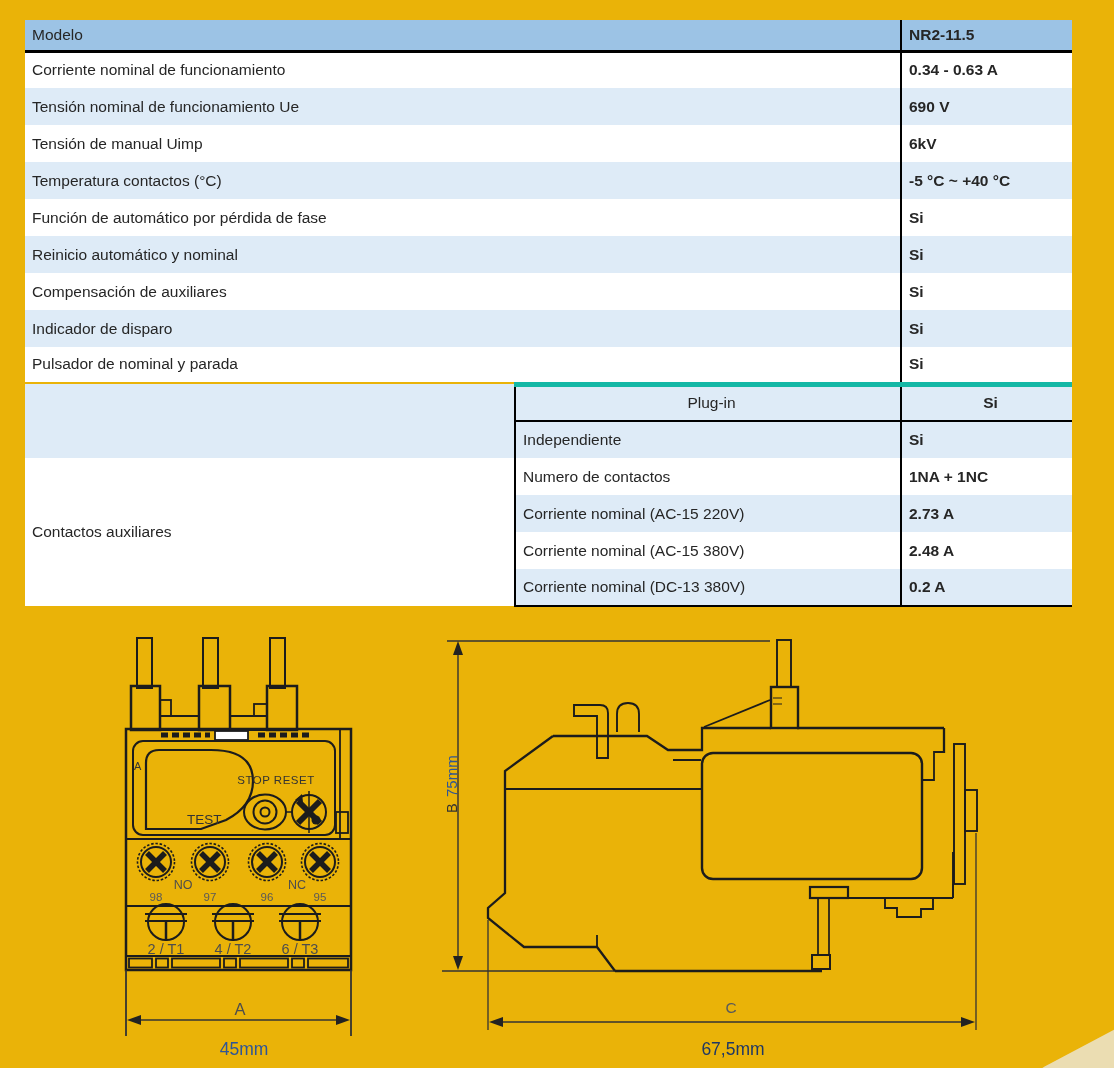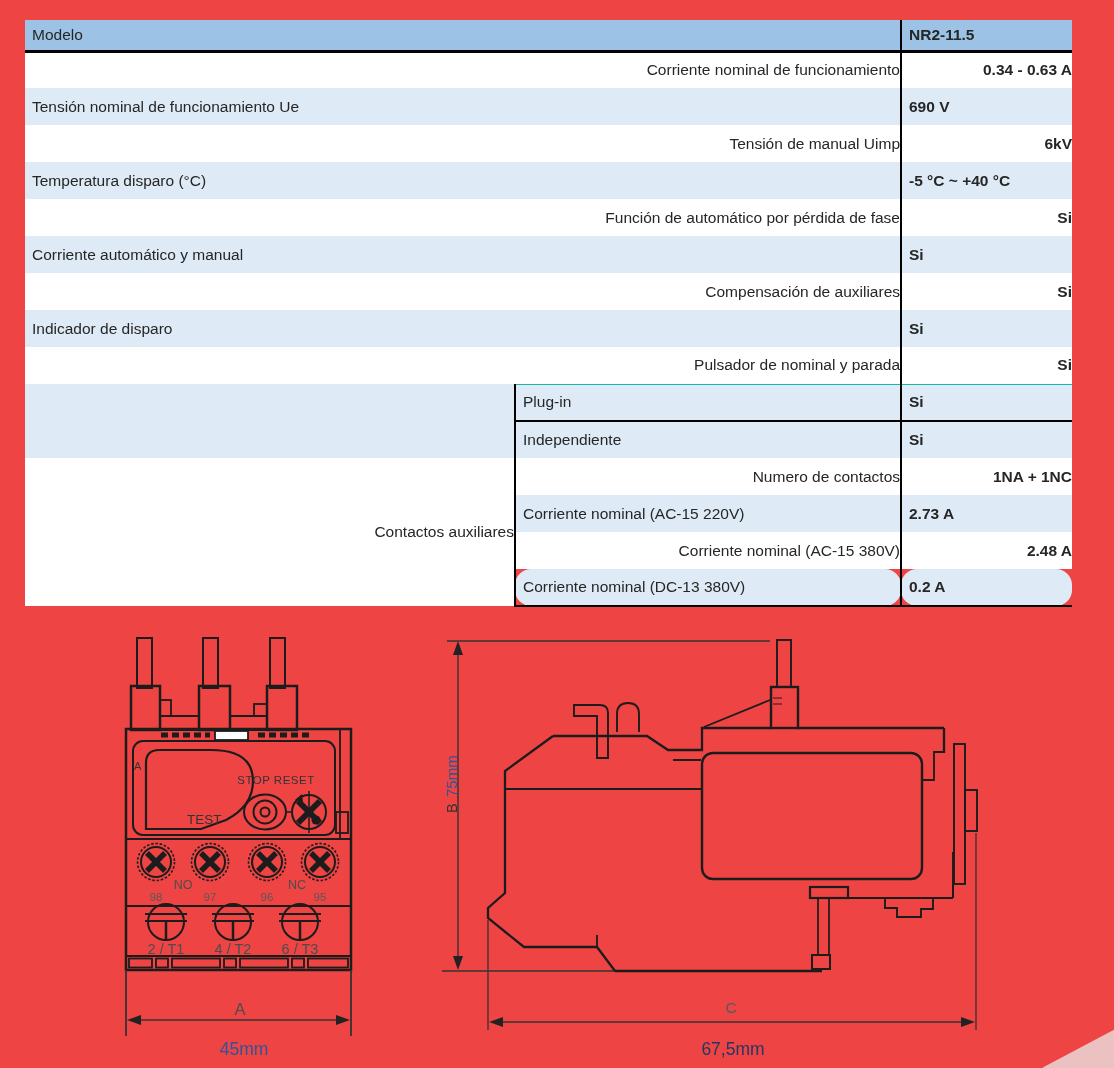--- a/index.html
+++ b/index.html
@@ -1,31 +1,31 @@
 <!DOCTYPE html>
 <html><head>
 <meta charset="utf-8">
 <style>
   html,body{margin:0;padding:0;background:#fff;}
-  #page{position:relative;width:1114px;height:1068px;background:#ef4444;overflow:hidden;
+  #page{position:relative;width:1114px;height:1068px;background:#eab308;overflow:hidden;
         font-family:"Liberation Sans","DejaVu Sans",sans-serif;color:#262626;}
   
   table.spec{position:absolute;left:25px;top:20px;width:1047px;border-collapse:collapse;
              table-layout:fixed;font-size:15.5px;color:#262626;}
   table.spec td{padding:0 0 0 7px;vertical-align:middle;white-space:nowrap;overflow:hidden;}
   tr.hdr{height:31px;}
   tr.r{height:37px;}
   td.hcell{background:#9CC3E5;border-bottom:3px solid #000;}
-  td.white{background:#ffffff;text-align:right;}
+  td.white{background:#ffffff;}
   td.band{background:#DEEBF7;}
   td.val{border-left:2px solid #000;padding-left:11px;font-weight:bold;}
   td.sub{border-left:2px solid #000;padding-left:8px;}
-  td.plugtop{border-top:1px solid #14b8a6;}
+  td.plugtop{border-top:5px solid #14b8a6;text-align:center;}
   td.plugbot{border-bottom:2px solid #000;}
-  tr.last td{border-bottom:2px solid #000;border-radius:16px;}
+  tr.last td{border-bottom:2px solid #000;}
   
   svg#drawings{position:absolute;left:0;top:611px;}
   .ln{stroke:#1c1c1c;fill:none;}
   .thin{stroke:#333;fill:none;}
   text.g{fill:#4d4d4d;}
   text.num{fill:#595959;}
 </style>
 </head>
 <body>
 
@@ -48,29 +48,29 @@
     </tr>
     <tr class="r">
       <td class="band" colspan="2">Tensión nominal de funcionamiento Ue</td>
       <td class="band val">690 V</td>
     </tr>
     <tr class="r">
       <td class="white" colspan="2">Tensión de manual Uimp</td>
       <td class="white val">6kV</td>
     </tr>
     <tr class="r">
-      <td class="band" colspan="2">Temperatura disparo (°C)</td>
+      <td class="band" colspan="2">Temperatura contactos (°C)</td>
       <td class="band val">-5 °C ~ +40 °C</td>
     </tr>
     <tr class="r">
       <td class="white" colspan="2">Función de automático por pérdida de fase</td>
       <td class="white val">Si</td>
     </tr>
     <tr class="r">
-      <td class="band" colspan="2">Corriente automático y manual</td>
+      <td class="band" colspan="2">Reinicio automático y nominal</td>
       <td class="band val">Si</td>
     </tr>
     <tr class="r">
       <td class="white" colspan="2">Compensación de auxiliares</td>
       <td class="white val">Si</td>
     </tr>
     <tr class="r">
       <td class="band" colspan="2">Indicador de disparo</td>
       <td class="band val">Si</td>
     </tr>

